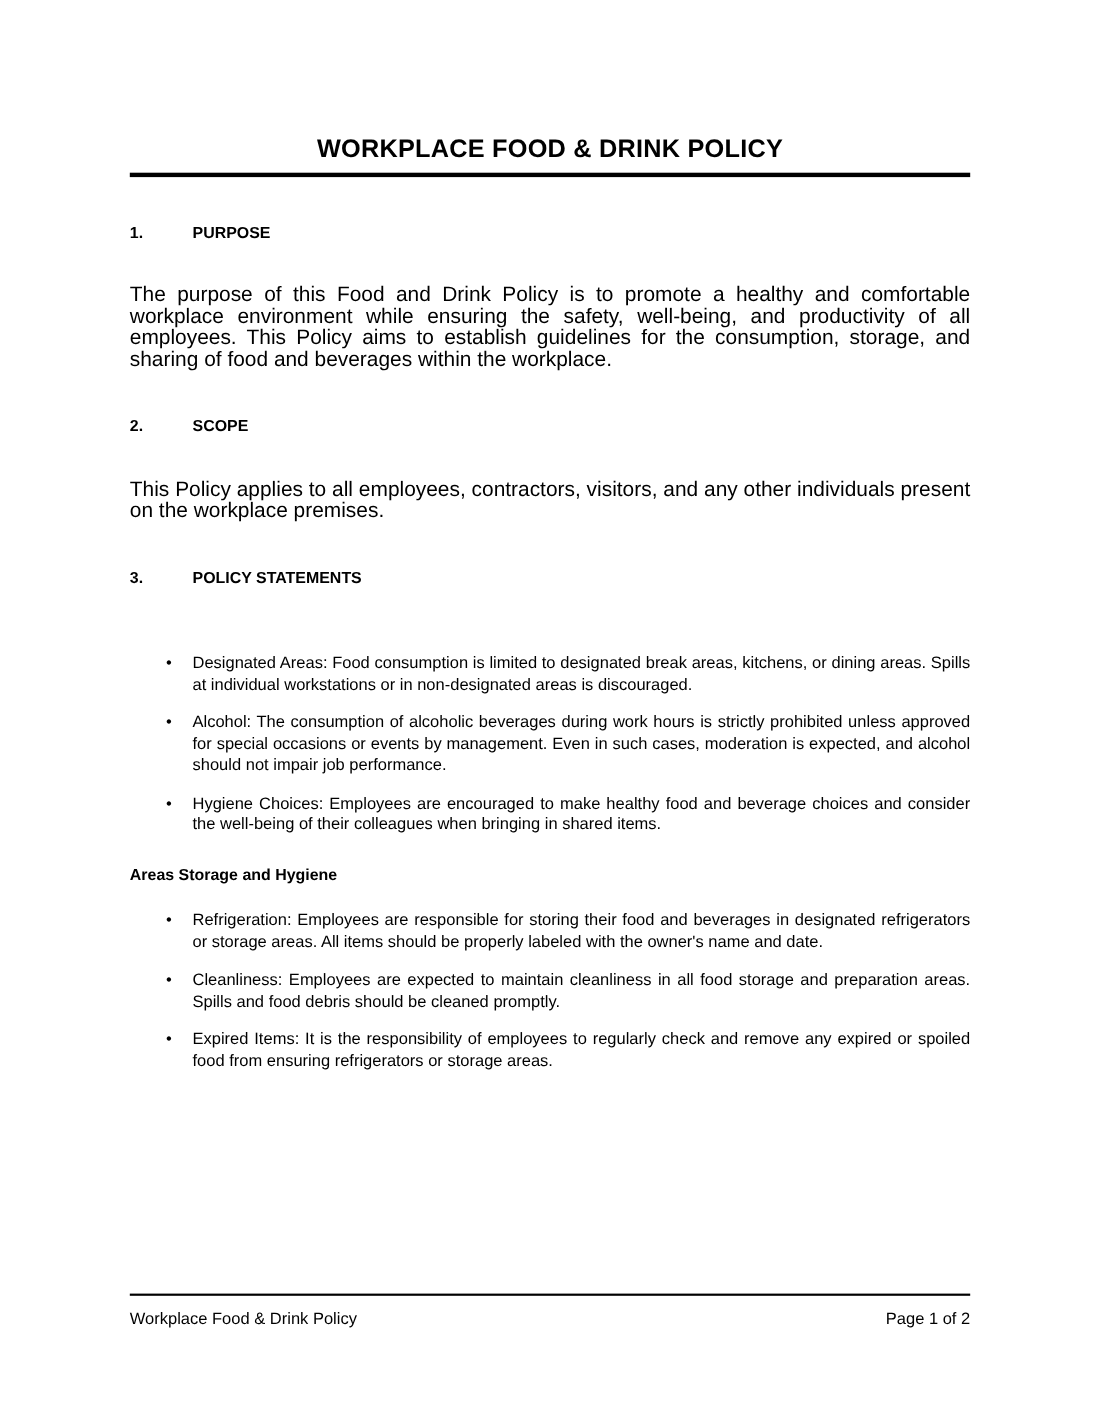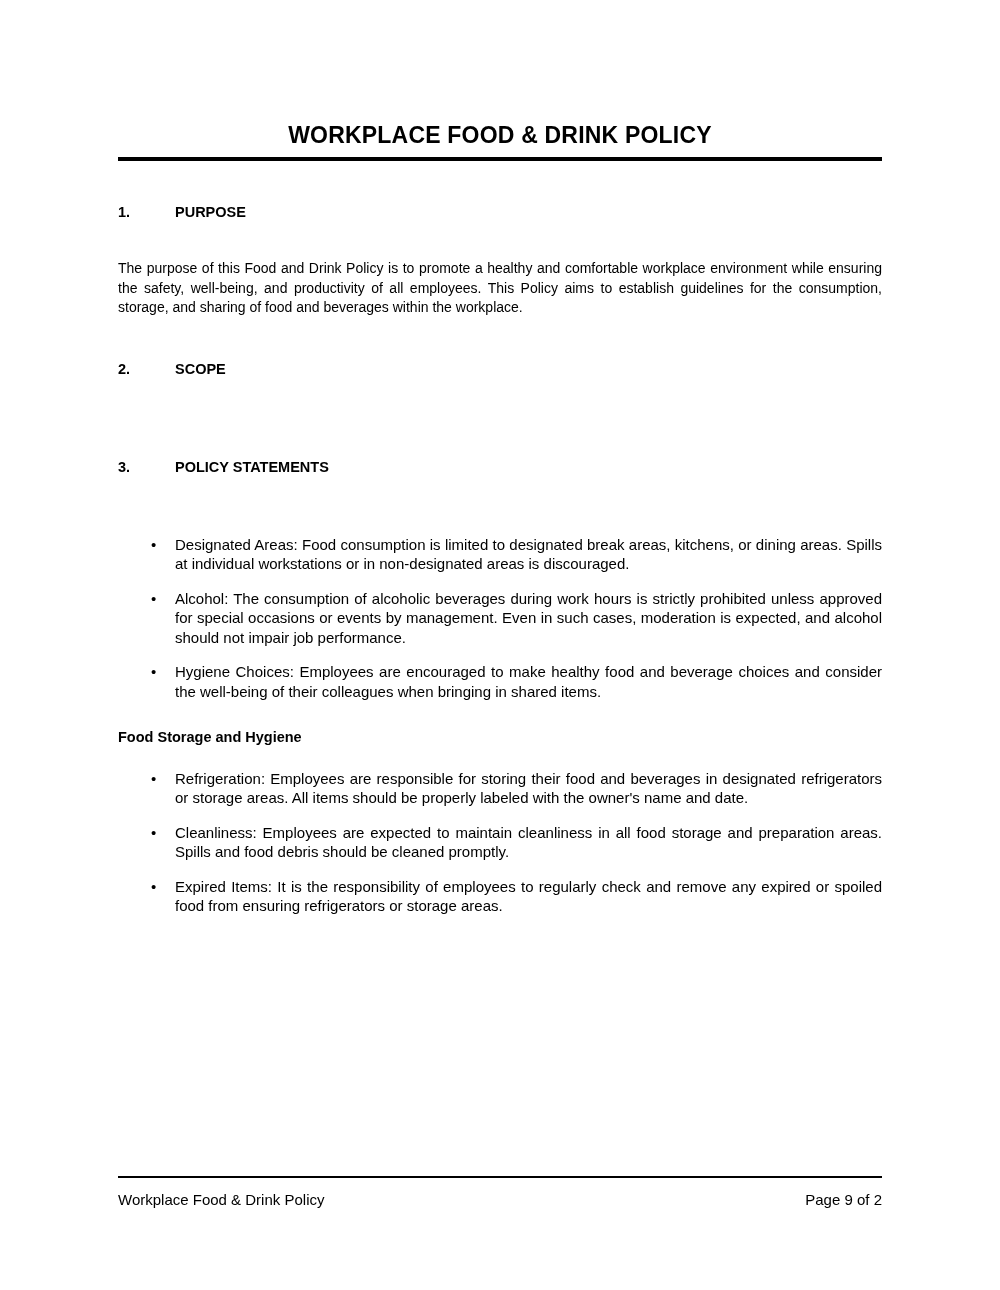--- a/index.html
+++ b/index.html
@@ -62,21 +62,21 @@
   .section-heading .num {
     width: 57px;
     flex: 0 0 57px;
   }
   .section-heading .label {
     flex: 1 1 auto;
   }
 
   
   .body-para {
-    font-size: 14px;
+    font-size: 19px;
     line-height: 19.5px;
     text-align: justify;
     margin: 0;
   }
 
   
   .sub-heading {
     font-size: 14.5px;
     font-weight: bold;
     line-height: 1.2;
@@ -155,20 +155,21 @@
     <div class="gap-after-heading"></div>
     <p class="body-para">The purpose of this Food and Drink Policy is to promote a healthy and comfortable workplace environment while ensuring the safety, well-being, and productivity of all employees. This Policy aims to establish guidelines for the consumption, storage, and sharing of food and beverages within the workplace.</p>
 
     <div class="gap-after-para"></div>
 
     <div class="section-heading">
       <span class="num">2.</span>
       <span class="label">SCOPE</span>
     </div>
     <div class="gap-after-heading"></div>
+    <p class="body-para">This Policy applies to all employees, contractors, visitors, and any other individuals present on the workplace premises.</p>
 
     <div class="gap-after-para"></div>
 
     <div class="section-heading">
       <span class="num">3.</span>
       <span class="label">POLICY STATEMENTS</span>
     </div>
 
     <div class="gap-sub"></div>
 
@@ -184,21 +185,21 @@
         <span class="term">Alcohol:</span><span> The consumption of alcoholic beverages during work hours is strictly prohibited unless approved for special occasions or events by management. Even in such cases, moderation is expected, and alcohol should not impair job performance.</span>
       </li>
       <li class="bullet-item">
         <span class="marker">•</span>
         <span class="term">Hygiene Choices:</span><span> Employees are encouraged to make healthy food and beverage choices and consider the well-being of their colleagues when bringing in shared items.</span>
       </li>
     </ul>
 
     <div class="gap-group"></div>
 
-    <div class="sub-heading">Food Storage and Hygiene</div>
+    <div class="sub-heading">Areas Storage and Hygiene</div>
     <div class="gap-subhead"></div>
 
     <ul class="bullet-list">
       <li class="bullet-item">
         <span class="marker">•</span>
         <span class="term">Refrigeration:</span><span> Employees are responsible for storing their food and beverages in designated refrigerators or storage areas. All items should be properly labeled with the owner's name and date.</span>
       </li>
       <li class="bullet-item">
         <span class="marker">•</span>
         <span class="term">Cleanliness:</span><span> Employees are expected to maintain cleanliness in all food storage and preparation areas. Spills and food debris should be cleaned promptly.</span>
@@ -208,16 +209,16 @@
         <span class="term">Expired Items:</span><span> It is the responsibility of employees to regularly check and remove any expired or spoiled food from ensuring refrigerators or storage areas.</span>
       </li>
     </ul>
 
   </div>
 
   <div class="footer-rule"></div>
 
   <div class="footer">
     <span>Workplace Food &amp; Drink Policy</span>
-    <span>Page 9 of 2</span>
+    <span>Page 1 of 2</span>
   </div>
 
 </div>
 
 </body></html>

